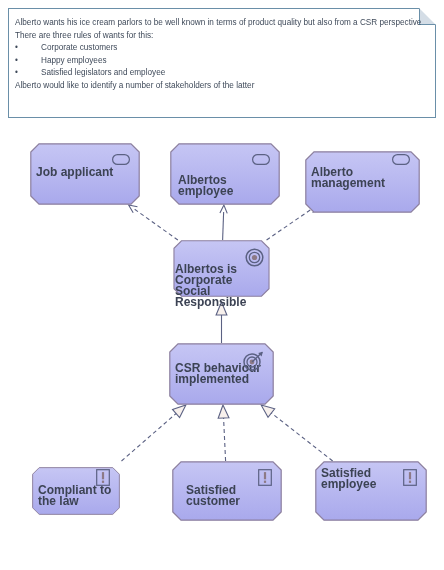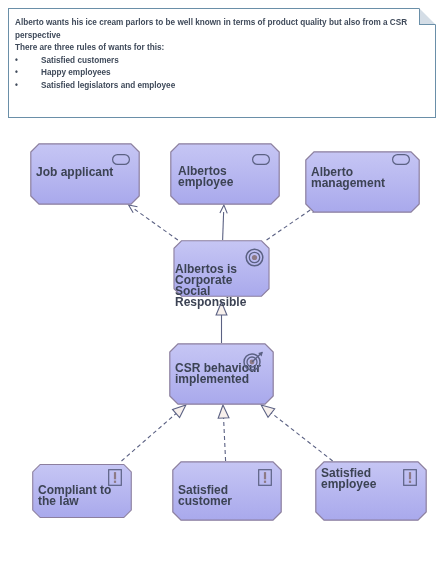--- a/index.html
+++ b/index.html
@@ -20,21 +20,20 @@
   #note {
     position: absolute;
     left: 8px;
     top: 8px;
     width: 428px;
     height: 110px;
     box-sizing: border-box;
     background: #ffffff;
     border: 1px solid #6a8fa8;
     z-index: 3;
-    font-weight: bold;
   }
   #note-body {
     position: absolute;
     left: 6px;
     top: 8px;
     right: 6px;
     font-size: 8.2px;
     line-height: 12.6px;
     color: #3f4a5a;
   }
@@ -114,30 +113,31 @@
 <body>
 
 <div id="note">
   <div id="note-fold-cover"></div>
   <div id="note-fold"></div>
   <div id="note-body">
     <p>Alberto wants his ice cream parlors to be well known in terms of product quality but also from a CSR perspective</p>
     <p>There are three rules of wants for this:</p>
     <div class="bullet-line">
       <span class="bullet-mark">•</span>
-      <span>Satisfied customers</span>
+      <span>Corporate customers</span>
     </div>
     <div class="bullet-line">
       <span class="bullet-mark">•</span>
       <span>Happy employees</span>
     </div>
     <div class="bullet-line">
       <span class="bullet-mark">•</span>
       <span>Satisfied legislators and employee</span>
     </div>
+    <p>Alberto would like to identify a number of stakeholders of the latter</p>
   </div>
 </div>
 
 <svg id="wires" viewBox="0 0 444 570" xmlns="http://www.w3.org/2000/svg">
     <g>
       <path d="M137.44818786161352,206.7687888859699 L128.62371134020617,205 L133.19660490113657,212.75168655715652" stroke="#5b6183" stroke-width="1.1" fill="none"></path>
       <path d="M177.87628865979383,240 L134.32971448549839,209.05481542192925" stroke="#5b6183" stroke-width="1.1" fill="none" stroke-dasharray="4,3"></path>
     </g>
     <g>
       <path d="M227.25257500298156,213.34478705745101 L223.88144329896906,205 L219.91766012245972,213.08012518031876" stroke="#5b6183" stroke-width="1.1" fill="none"></path>
@@ -187,21 +187,21 @@
           <linearGradient id="grad-albertos-employee" x1="0" y1="0" x2="0" y2="1">
             <stop offset="0%" stop-color="#c6c6f4"></stop>
             <stop offset="100%" stop-color="#a9a9ec"></stop>
           </linearGradient>
         </defs>
         <polygon points="9,0.8 101,0.8 109.2,9 109.2,53 101,61.2 9,61.2 0.8,53 0.8,9" fill="url(#grad-albertos-employee)" stroke="#8c7f9e" stroke-width="1.2"></polygon>
       </svg>
       <span class="nicon" style="right: 10px; top: 8px;"><svg width="18" height="11" viewBox="0 0 18 11">
           <rect x="0.6" y="0.6" width="16.8" height="9.8" rx="4.9" ry="4.9" fill="none" stroke="#5b6183" stroke-width="1.2"></rect>
         </svg></span>
-      <div class="label" style="margin-top: 23px; padding-left: 8px;">Albertos employee</div>
+      <div class="label" style="margin-top: 32px; padding-left: 8px;">Albertos employee</div>
     </div>
     <div class="node" style="left: 305px; top: 143px; width: 115px; height: 78px;">
       <svg class="shape" viewBox="0 0 115 62">
         <defs>
           <linearGradient id="grad-alberto-management" x1="0" y1="0" x2="0" y2="1">
             <stop offset="0%" stop-color="#c6c6f4"></stop>
             <stop offset="100%" stop-color="#a9a9ec"></stop>
           </linearGradient>
         </defs>
         <polygon points="9,0.8 106,0.8 114.2,9 114.2,53 106,61.2 9,61.2 0.8,53 0.8,9" fill="url(#grad-alberto-management)" stroke="#8c7f9e" stroke-width="1.2"></polygon>
@@ -240,21 +240,21 @@
       </svg>
       <span class="nicon" style="right: 10px; top: 8px;"><svg width="21" height="21" viewBox="0 0 21 21">
           <circle cx="9" cy="11" r="8" fill="none" stroke="#5b6183" stroke-width="1.5"></circle>
           <circle cx="9" cy="11" r="5" fill="none" stroke="#5b6183" stroke-width="1.3"></circle>
           <circle cx="9" cy="11" r="2.4" fill="#8d7a86"></circle>
           <path d="M9 11 L19.3 1.3" stroke="#5b6183" stroke-width="1.3" fill="none"></path>
           <path d="M19.8 0.8 L15.2 2.0 L18.6 5.4 Z" fill="#5b6183"></path>
         </svg></span>
       <div class="label" style="margin-top: 20px;">CSR behaviour implemented</div>
     </div>
-    <div class="node" style="left: 32px; top: 461px; width: 100px; height: 60px;">
+    <div class="node" style="left: 32px; top: 461px; width: 88px; height: 60px;">
       <svg class="shape" viewBox="0 0 110 60">
         <defs>
           <linearGradient id="grad-compliant-law" x1="0" y1="0" x2="0" y2="1">
             <stop offset="0%" stop-color="#c6c6f4"></stop>
             <stop offset="100%" stop-color="#a9a9ec"></stop>
           </linearGradient>
         </defs>
         <polygon points="9,0.8 101,0.8 109.2,9 109.2,51 101,59.2 9,59.2 0.8,51 0.8,9" fill="url(#grad-compliant-law)" stroke="#8c7f9e" stroke-width="1.2"></polygon>
       </svg>
       <span class="nicon" style="right: 10px; top: 8px;"><svg width="14" height="17" viewBox="0 0 14 17">
@@ -272,21 +272,21 @@
             <stop offset="100%" stop-color="#a9a9ec"></stop>
           </linearGradient>
         </defs>
         <polygon points="9,0.8 101,0.8 109.2,9 109.2,51 101,59.2 9,59.2 0.8,51 0.8,9" fill="url(#grad-satisfied-customer)" stroke="#8c7f9e" stroke-width="1.2"></polygon>
       </svg>
       <span class="nicon" style="right: 10px; top: 8px;"><svg width="14" height="17" viewBox="0 0 14 17">
           <rect x="0.7" y="0.7" width="12.6" height="15.6" fill="none" stroke="#5b6183" stroke-width="1.2"></rect>
           <rect x="5.9" y="3.1" width="2.2" height="7.2" fill="#8d7a86"></rect>
           <rect x="5.9" y="11.6" width="2.2" height="2.3" fill="#8d7a86"></rect>
         </svg></span>
-      <div class="label" style="margin-top: 24px;">Satisfied customer</div>
+      <div class="label" style="margin-top: 24px; margin-left: 8px;">Satisfied customer</div>
     </div>
     <div class="node" style="left: 315px; top: 461px; width: 112px; height: 60px;">
       <svg class="shape" viewBox="0 0 112 60">
         <defs>
           <linearGradient id="grad-satisfied-employee" x1="0" y1="0" x2="0" y2="1">
             <stop offset="0%" stop-color="#c6c6f4"></stop>
             <stop offset="100%" stop-color="#a9a9ec"></stop>
           </linearGradient>
         </defs>
         <polygon points="9,0.8 103,0.8 111.2,9 111.2,51 103,59.2 9,59.2 0.8,51 0.8,9" fill="url(#grad-satisfied-employee)" stroke="#8c7f9e" stroke-width="1.2"></polygon>

